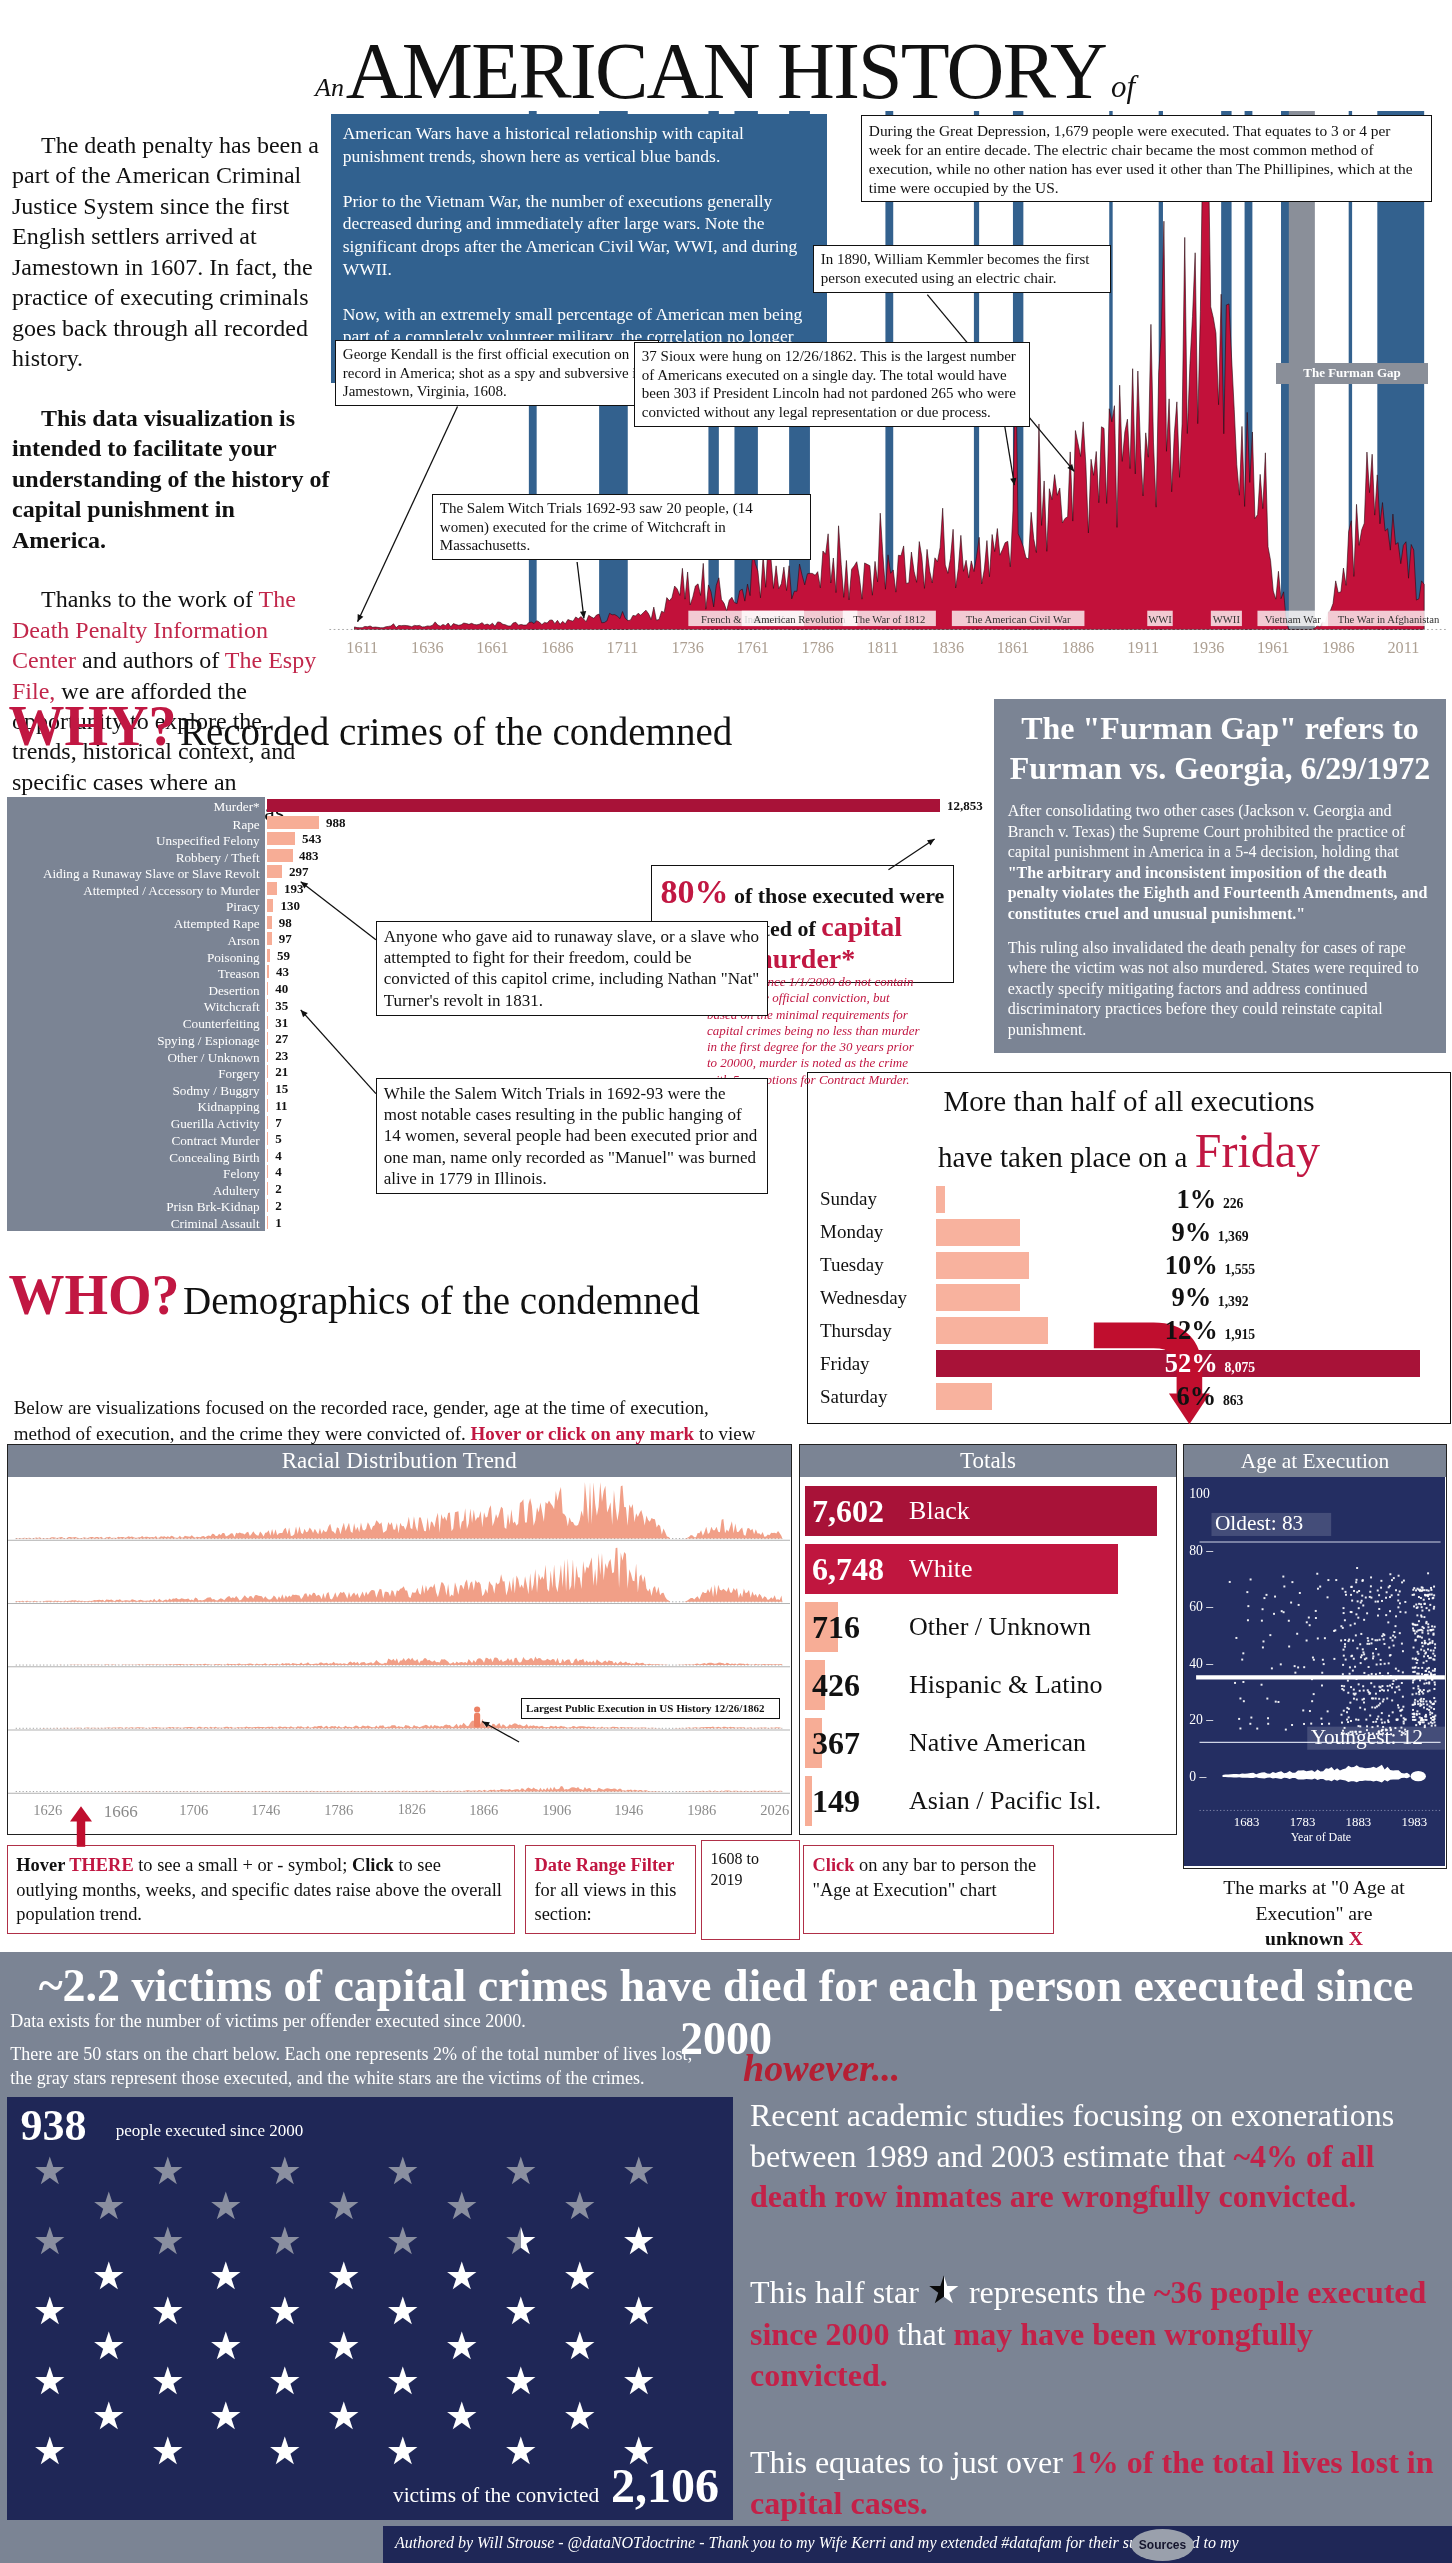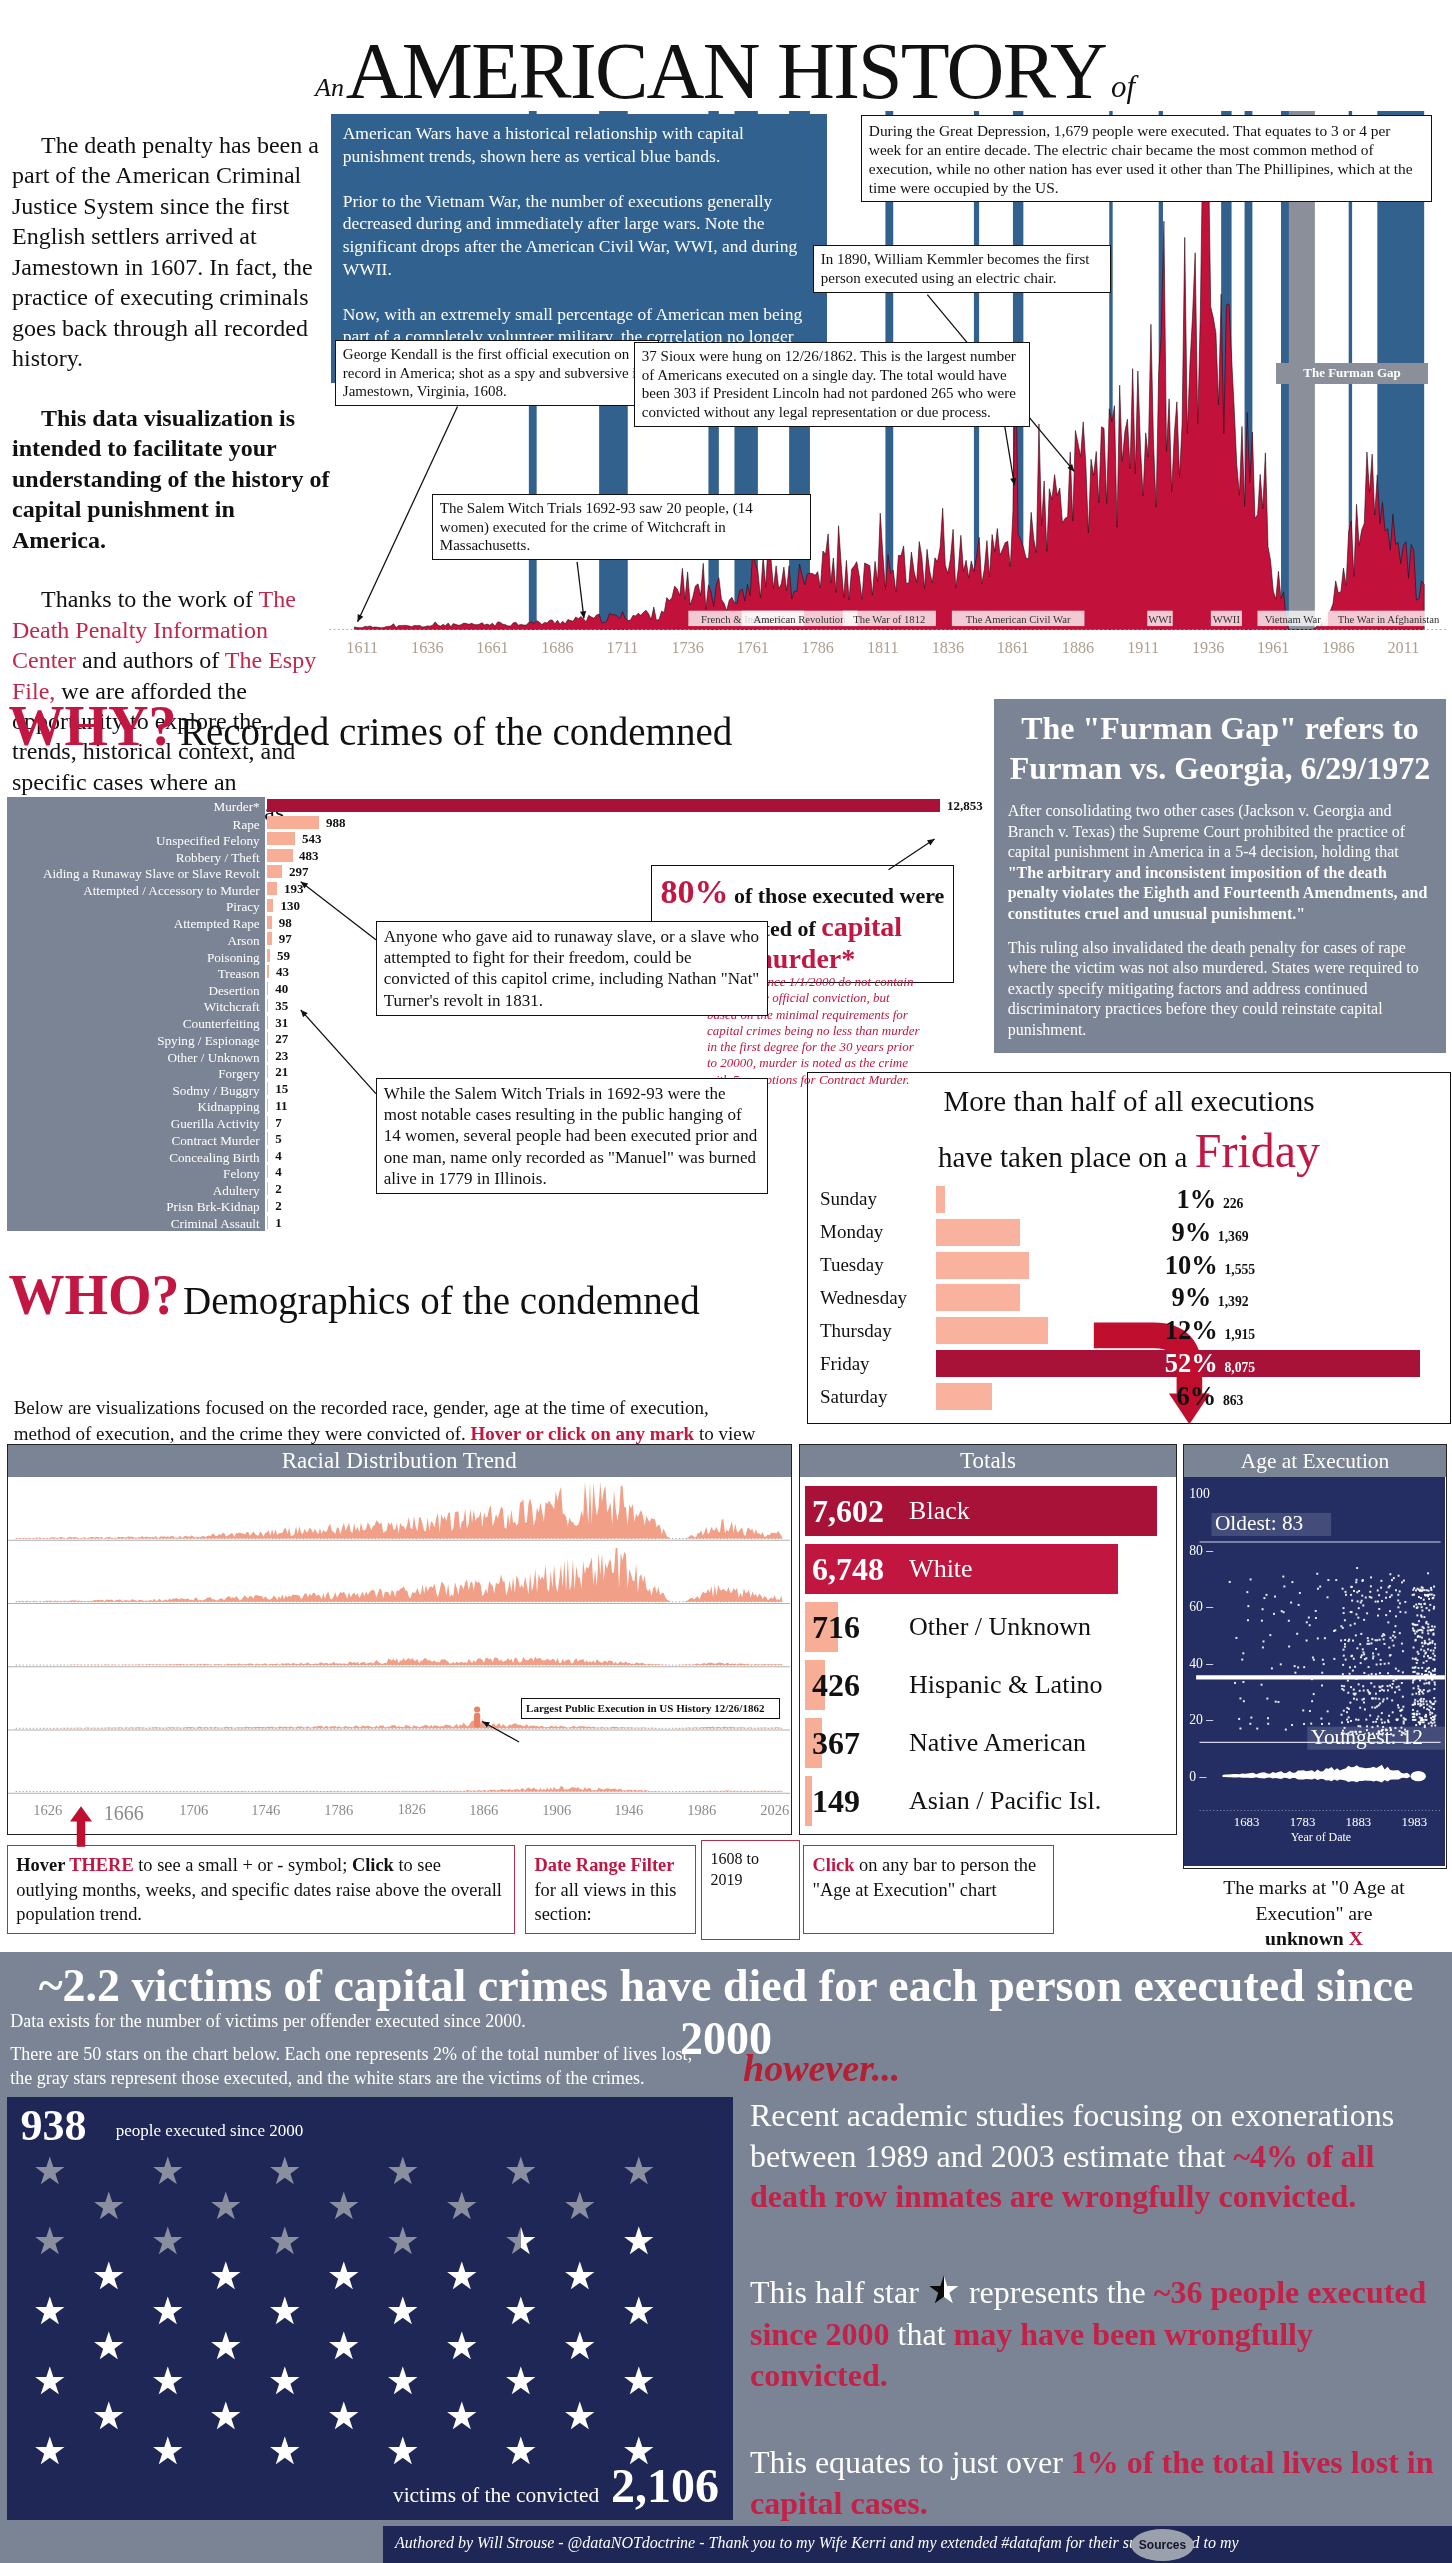--- a/index.html
+++ b/index.html
@@ -345,21 +345,21 @@
         <path d="M9,368 L9,368.0 L11,368.0 L13,368.0 L15,368.0 L17,368.0 L19,368.0 L21,368.0 L23,368.0 L25,368.0 L27,368.0 L29,368.0 L31,368.0 L33,368.0 L35,368.0 L37,367.9 L39,368.0 L41,367.9 L43,368.0 L45,367.9 L47,368.0 L49,367.9 L51,367.9 L53,368.0 L55,367.9 L57,368.0 L59,367.9 L61,367.9 L63,368.0 L65,368.0 L67,367.9 L69,367.9 L71,367.9 L73,367.9 L75,367.9 L77,368.0 L79,367.9 L81,367.9 L83,367.9 L85,367.9 L87,367.8 L89,368.0 L91,367.9 L93,367.8 L95,367.9 L97,367.8 L99,367.9 L101,367.9 L103,367.9 L105,367.9 L107,367.9 L109,367.9 L111,367.9 L113,367.9 L115,367.9 L117,367.9 L119,367.9 L121,367.9 L123,367.9 L125,367.8 L127,367.8 L129,367.9 L131,367.8 L133,367.9 L135,367.7 L137,367.7 L139,367.8 L141,367.9 L143,367.8 L145,367.8 L147,367.8 L149,367.9 L151,367.8 L153,367.8 L155,367.8 L157,367.8 L159,367.8 L161,367.8 L163,367.7 L165,367.7 L167,367.9 L169,367.8 L171,367.9 L173,367.8 L175,367.8 L177,367.7 L179,367.9 L181,367.9 L183,367.7 L185,367.9 L187,367.8 L189,367.9 L191,367.8 L193,367.9 L195,367.7 L197,367.6 L199,367.9 L201,367.8 L203,367.6 L205,367.7 L207,367.8 L209,367.7 L211,367.6 L213,367.9 L215,367.8 L217,367.7 L219,367.6 L221,367.6 L223,367.9 L225,367.8 L227,367.7 L229,367.6 L231,367.6 L233,367.7 L235,367.8 L237,367.6 L239,367.8 L241,367.7 L243,367.7 L245,367.7 L247,367.8 L249,367.7 L251,367.7 L253,367.5 L255,367.5 L257,367.6 L259,367.5 L261,367.6 L263,367.8 L265,367.7 L267,367.5 L269,367.5 L271,367.8 L273,367.4 L275,367.5 L277,367.7 L279,367.7 L281,367.6 L283,367.6 L285,367.6 L287,367.6 L289,367.8 L291,367.4 L293,367.7 L295,367.6 L297,367.4 L299,367.4 L301,367.4 L303,367.4 L305,367.8 L307,367.8 L309,367.8 L311,367.8 L313,367.7 L315,367.7 L317,367.6 L319,367.4 L321,367.4 L323,367.5 L325,367.7 L327,367.4 L329,367.4 L331,367.3 L333,367.8 L335,367.5 L337,367.6 L339,367.4 L341,367.6 L343,367.3 L345,367.7 L347,367.6 L349,367.2 L351,367.7 L353,367.6 L355,367.2 L357,367.3 L359,367.5 L361,367.6 L363,367.4 L365,367.6 L367,367.5 L369,367.8 L371,367.7 L373,367.3 L375,367.5 L377,367.5 L379,367.4 L381,367.6 L383,367.4 L385,367.4 L387,367.2 L389,367.7 L391,367.8 L393,367.3 L395,367.6 L397,367.6 L399,367.6 L401,367.3 L403,367.2 L405,367.8 L407,367.4 L409,367.8 L411,367.7 L413,367.4 L415,367.5 L417,367.7 L419,367.2 L421,367.6 L423,367.4 L425,367.2 L427,367.8 L429,367.3 L431,367.7 L433,367.6 L435,367.8 L437,367.7 L439,367.7 L441,367.1 L443,367.8 L445,367.6 L447,367.2 L449,367.4 L451,367.0 L453,367.7 L455,367.1 L457,367.2 L459,367.6 L461,367.4 L463,367.0 L465,367.4 L467,367.1 L469,367.8 L471,367.3 L473,367.5 L475,367.5 L477,367.2 L479,367.5 L481,367.5 L483,367.5 L485,367.5 L487,367.3 L489,367.1 L491,367.1 L493,367.6 L495,367.2 L497,366.9 L499,367.1 L501,367.5 L503,367.4 L505,367.1 L507,367.7 L509,367.3 L511,367.3 L513,367.4 L515,367.2 L517,367.4 L519,367.1 L521,367.6 L523,366.9 L525,367.3 L527,367.1 L529,367.2 L531,367.6 L533,367.2 L535,367.0 L537,366.5 L539,366.4 L541,367.1 L543,367.0 L545,366.8 L547,366.7 L549,367.5 L551,366.3 L553,366.9 L555,367.3 L557,365.8 L559,366.9 L561,367.3 L563,366.6 L565,365.8 L567,366.5 L569,365.7 L571,367.0 L573,366.2 L575,366.5 L577,365.1 L579,365.5 L581,365.9 L583,366.0 L585,365.8 L587,365.1 L589,366.6 L591,366.1 L593,365.6 L595,365.4 L597,365.2 L599,366.7 L601,364.0 L603,364.8 L605,366.9 L607,364.4 L609,363.4 L611,364.4 L613,365.3 L615,363.2 L617,365.1 L619,365.4 L621,366.8 L623,363.5 L625,366.8 L627,364.3 L629,366.4 L631,363.3 L633,366.5 L635,363.1 L637,366.5 L639,362.5 L641,365.4 L643,365.4 L645,364.6 L647,361.6 L649,362.2 L651,366.0 L653,365.0 L655,365.7 L657,364.6 L659,363.2 L661,363.1 L663,363.3 L665,364.1 L667,362.6 L669,364.9 L671,365.4 L673,366.6 L675,362.7 L677,365.3 L679,364.1 L681,363.9 L683,366.4 L685,366.4 L687,366.3 L689,366.8 L691,363.7 L693,364.5 L695,365.3 L697,365.9 L699,364.7 L701,364.1 L703,364.3 L705,365.1 L707,364.9 L709,364.4 L711,364.6 L713,366.2 L715,364.6 L717,364.8 L719,366.8 L721,366.5 L723,367.1 L725,365.8 L727,366.3 L729,365.6 L731,367.0 L733,365.8 L735,366.3 L737,367.1 L739,366.2 L741,366.3 L743,367.4 L745,366.5 L747,366.6 L749,367.3 L751,367.5 L753,367.6 L755,367.5 L757,367.4 L759,367.8 L761,367.7 L763,367.8 L765,367.9 L767,367.6 L769,367.9 L771,367.9 L773,368.0 L775,368.0 L777,367.9 L779,367.9 L781,367.9 L783,367.8 L785,367.9 L787,367.8 L789,367.9 L791,367.9 L793,367.7 L795,367.6 L797,367.5 L799,367.6 L801,367.8 L803,367.6 L805,367.4 L807,367.6 L809,367.4 L811,367.5 L813,367.1 L815,367.3 L817,367.6 L819,367.4 L821,366.9 L823,367.3 L825,367.6 L827,366.9 L829,367.3 L831,367.3 L833,367.6 L835,366.9 L837,367.7 L839,366.9 L841,366.9 L843,366.9 L845,367.2 L847,367.6 L849,367.0 L851,367.1 L853,367.0 L855,367.7 L857,367.2 L859,367.4 L861,367.7 L863,367.1 L865,367.4 L867,367.6 L869,367.3 L871,367.6 L873,366.9 L875,367.5 L877,367.6 L879,367.2 L881,367.2 L883,367.1 L885,367.1 L887,367.1 L889,367.5 L891,367.1 L893,367.5 L895,367.4 L897,367.0 L899,367.4 L901,367.5 L903,367.1 L905,367.1 L906,368 Z" fill="#F0977D" fill-opacity="0.92"></path>
         <line x1="0" y1="370" x2="915" y2="370" stroke="#666" stroke-width="0.6"></line>
         <circle cx="548.9004739336493" cy="272" r="3.6" fill="#EC8063"></circle>
         <rect x="545.3004739336493" y="276" width="7.2" height="17" rx="2" fill="#EC8063"></rect>
         <line x1="598" y1="310" x2="554.9004739336493" y2="286" stroke="#111" stroke-width="1.5"></line>
         <polygon points="554.9004739336493,286 563.8655790735266,286.79176374692514 560.2947669174862,293.2042767301464" fill="#111"></polygon>
       </svg>
     <div id="racial-axis" style="position:absolute;left:0;top:1799px;"></div>
     <div class="abox" style="left:513px;top:253px;width:249px;font-size:11px;font-weight:bold;padding:2.6px 4.3px;">Largest Public Execution in US History 12/26/1862</div>
   <span style="position: absolute; left: 23px; top: 357px; width: 34px; text-align: center; font-size: 14.5px; color: rgb(138, 138, 138);">1626</span>
-      <span style="position: absolute; left: 96px; top: 357px; width: 34px; text-align: center; font-size: 20px; color: rgb(138, 138, 138);">1666</span>
+      <span style="position: absolute; left: 96px; top: 357px; width: 34px; text-align: center; font-size: 17px; color: rgb(138, 138, 138);">1666</span>
       <span style="position: absolute; left: 169px; top: 357px; width: 34px; text-align: center; font-size: 14.5px; color: rgb(138, 138, 138);">1706</span>
       <span style="position: absolute; left: 241px; top: 357px; width: 34px; text-align: center; font-size: 14.5px; color: rgb(138, 138, 138);">1746</span>
       <span style="position: absolute; left: 314px; top: 357px; width: 34px; text-align: center; font-size: 14.5px; color: rgb(138, 138, 138);">1786</span>
       <span style="position: absolute; left: 387px; top: 357px; width: 34px; text-align: center; font-size: 14px; color: rgb(138, 138, 138);">1826</span>
       <span style="position: absolute; left: 459px; top: 357px; width: 34px; text-align: center; font-size: 14.5px; color: rgb(138, 138, 138);">1866</span>
       <span style="position: absolute; left: 532px; top: 357px; width: 34px; text-align: center; font-size: 14.5px; color: rgb(138, 138, 138);">1906</span>
       <span style="position: absolute; left: 604px; top: 357px; width: 34px; text-align: center; font-size: 14.5px; color: rgb(138, 138, 138);">1946</span>
       <span style="position: absolute; left: 677px; top: 357px; width: 34px; text-align: center; font-size: 14.5px; color: rgb(138, 138, 138);">1986</span>
       <span style="position: absolute; left: 750px; top: 357px; width: 34px; text-align: center; font-size: 14.5px; color: rgb(138, 138, 138);">2026</span>
     </div>

